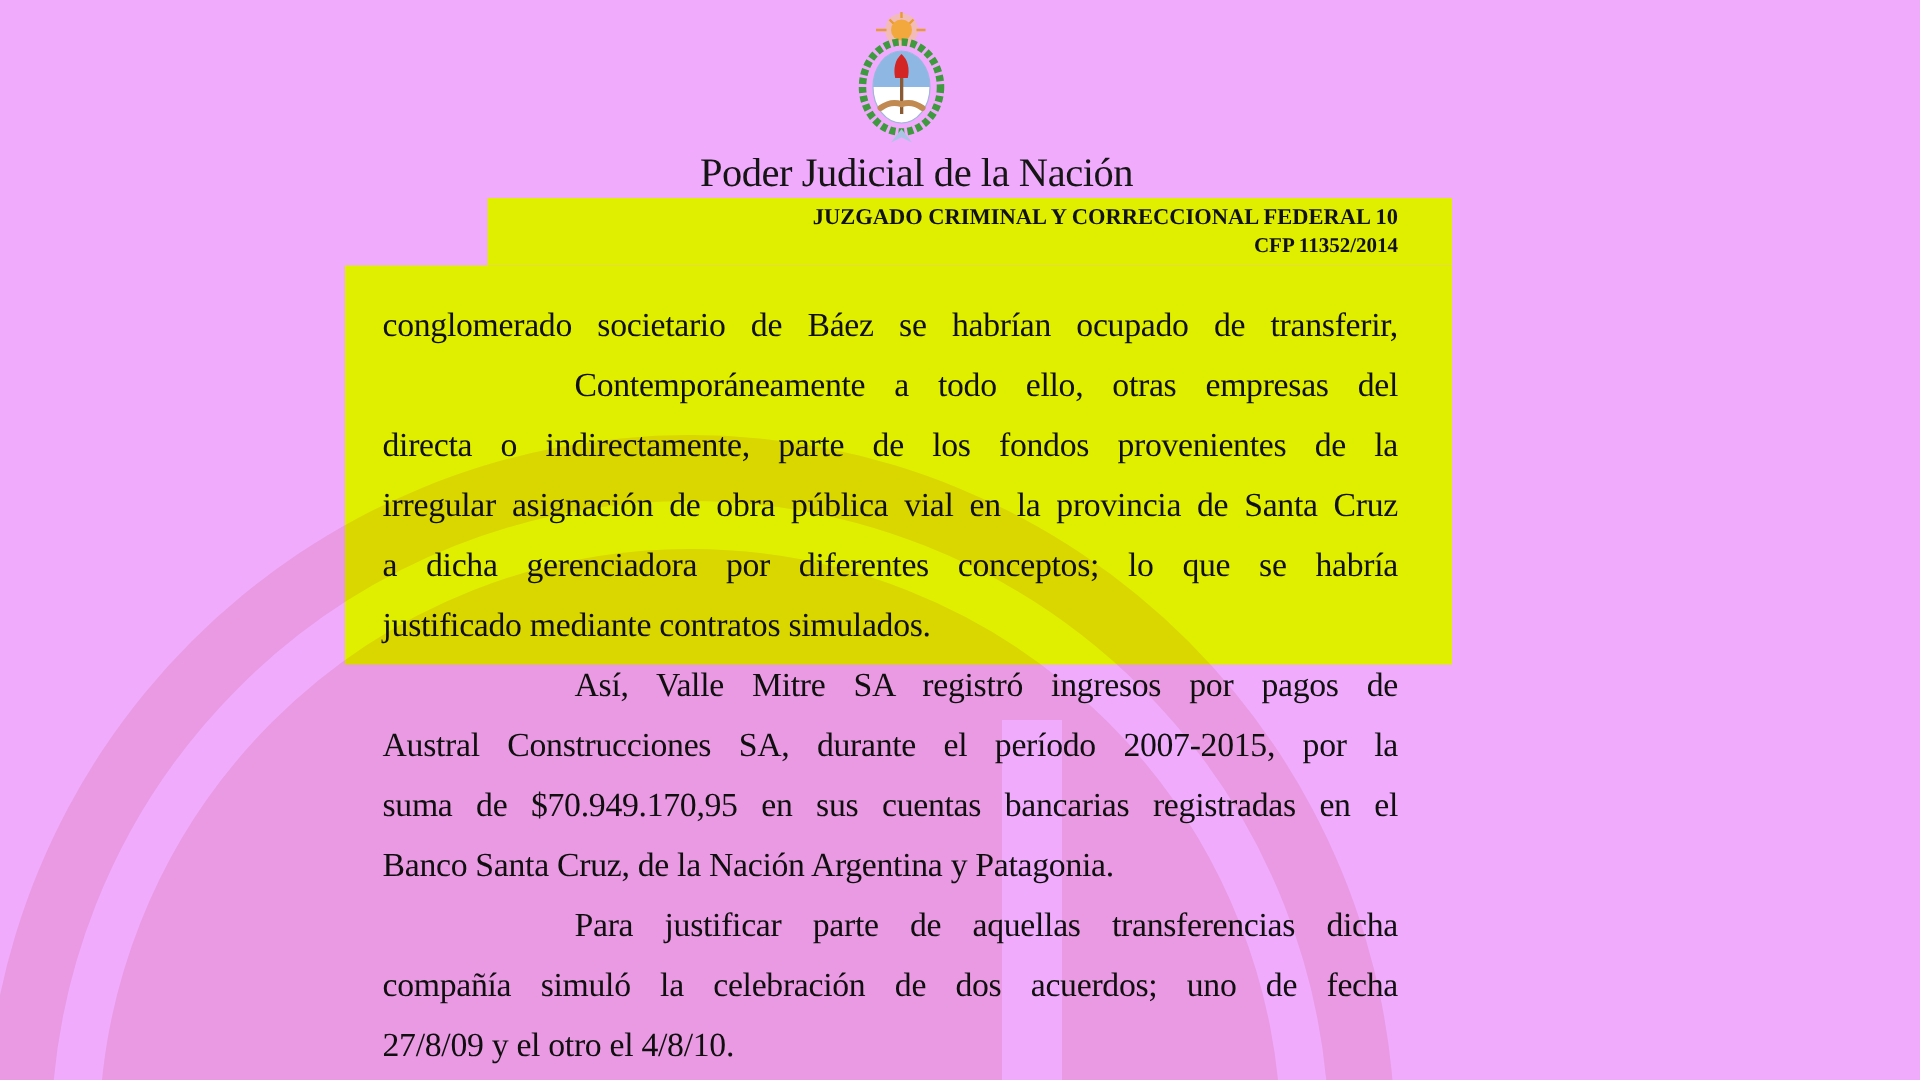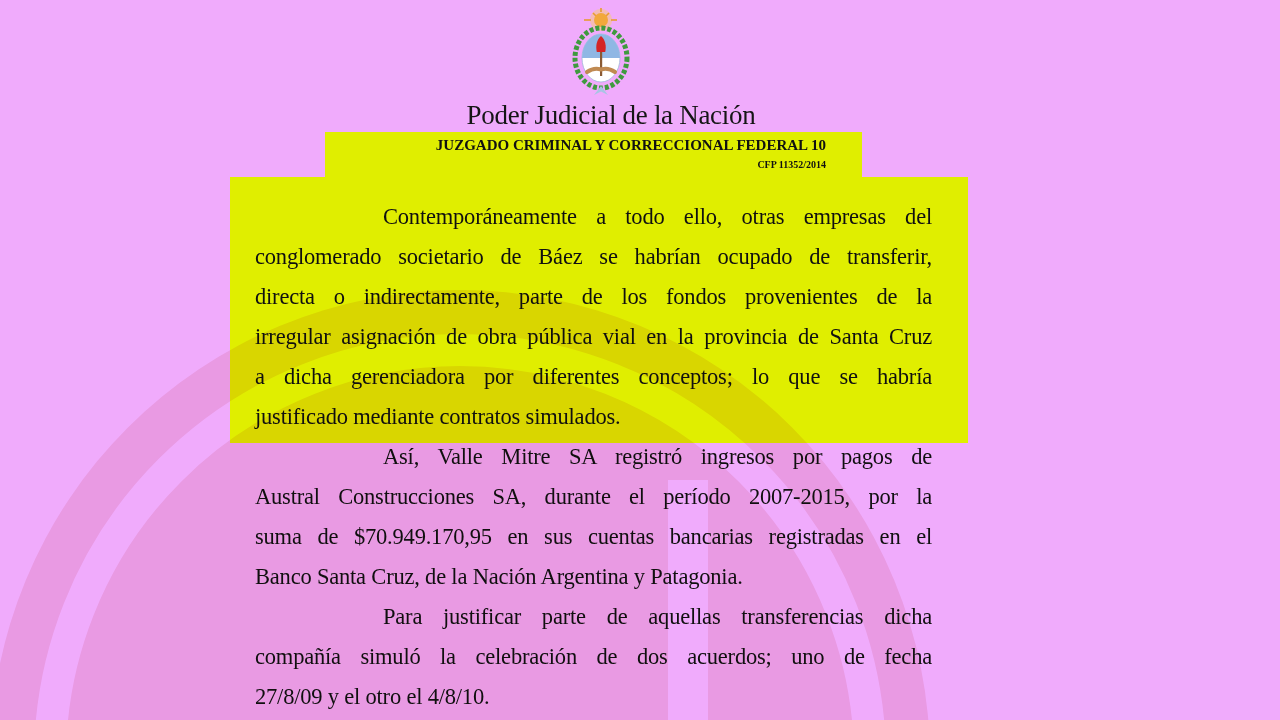--- a/index.html
+++ b/index.html
@@ -9,26 +9,26 @@
   }
   
   .emblem{position:absolute;left:565px;top:6px;width:72px;height:96px;}
   
   .title{
     position:absolute;left:611px;top:100px;transform:translateX(-50%);
     white-space:nowrap;font-size:27px;letter-spacing:-0.3px;color:#151515;
   }
   
   .band{
-    position:absolute;left:325px;top:132px;width:537px;height:45px;
+    position:absolute;left:325px;top:132px;width:643px;height:45px;
     background:#e0ee00;box-sizing:border-box;padding:3px 36px 0 0;
     text-align:right;
   }
   .band-l1{font-size:15px;font-weight:bold;line-height:20px;white-space:nowrap;}
-  .band-l2{font-size:10px;font-weight:bold;line-height:19px;white-space:nowrap;}
+  .band-l2{font-size:14px;font-weight:bold;line-height:19px;white-space:nowrap;}
   
   .hl-block{
     position:absolute;left:230px;top:177px;width:738px;height:266px;
     background:#e0ee00;
   }
   
   .body-text{
     position:absolute;left:255px;top:197px;width:677px;z-index:2;
   }
   .line{
@@ -78,22 +78,22 @@
   <div class="title">Poder Judicial de la Nación</div>
 
   <div class="band">
     <div class="band-l1">JUZGADO CRIMINAL Y CORRECCIONAL FEDERAL 10</div>
     <div class="band-l2">CFP 11352/2014</div>
   </div>
 
   <div class="hl-block"></div>
 
   <div class="body-text">
+    <div class="line">conglomerado societario de Báez se habrían ocupado de transferir,</div>
     <div class="line first">Contemporáneamente a todo ello, otras empresas del</div>
-    <div class="line">conglomerado societario de Báez se habrían ocupado de transferir,</div>
     <div class="line">directa o indirectamente, parte de los fondos provenientes de la</div>
     <div class="line">irregular asignación de obra pública vial en la provincia de Santa Cruz</div>
     <div class="line">a dicha gerenciadora por diferentes conceptos; lo que se habría</div>
     <div class="line last">justificado mediante contratos simulados.</div>
 
     <div class="line first">Así, Valle Mitre SA registró ingresos por pagos de</div>
     <div class="line">Austral Construcciones SA, durante el período 2007-2015, por la</div>
     <div class="line">suma de $70.949.170,95 en sus cuentas bancarias registradas en el</div>
     <div class="line last">Banco Santa Cruz, de la Nación Argentina y Patagonia.</div>
 

